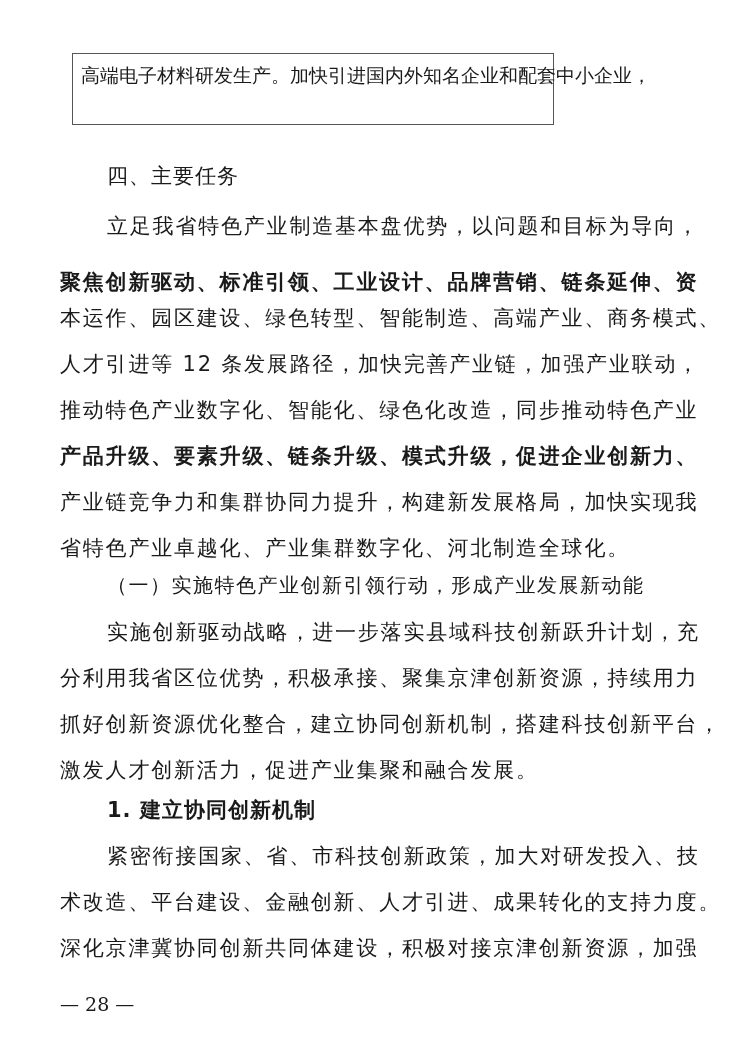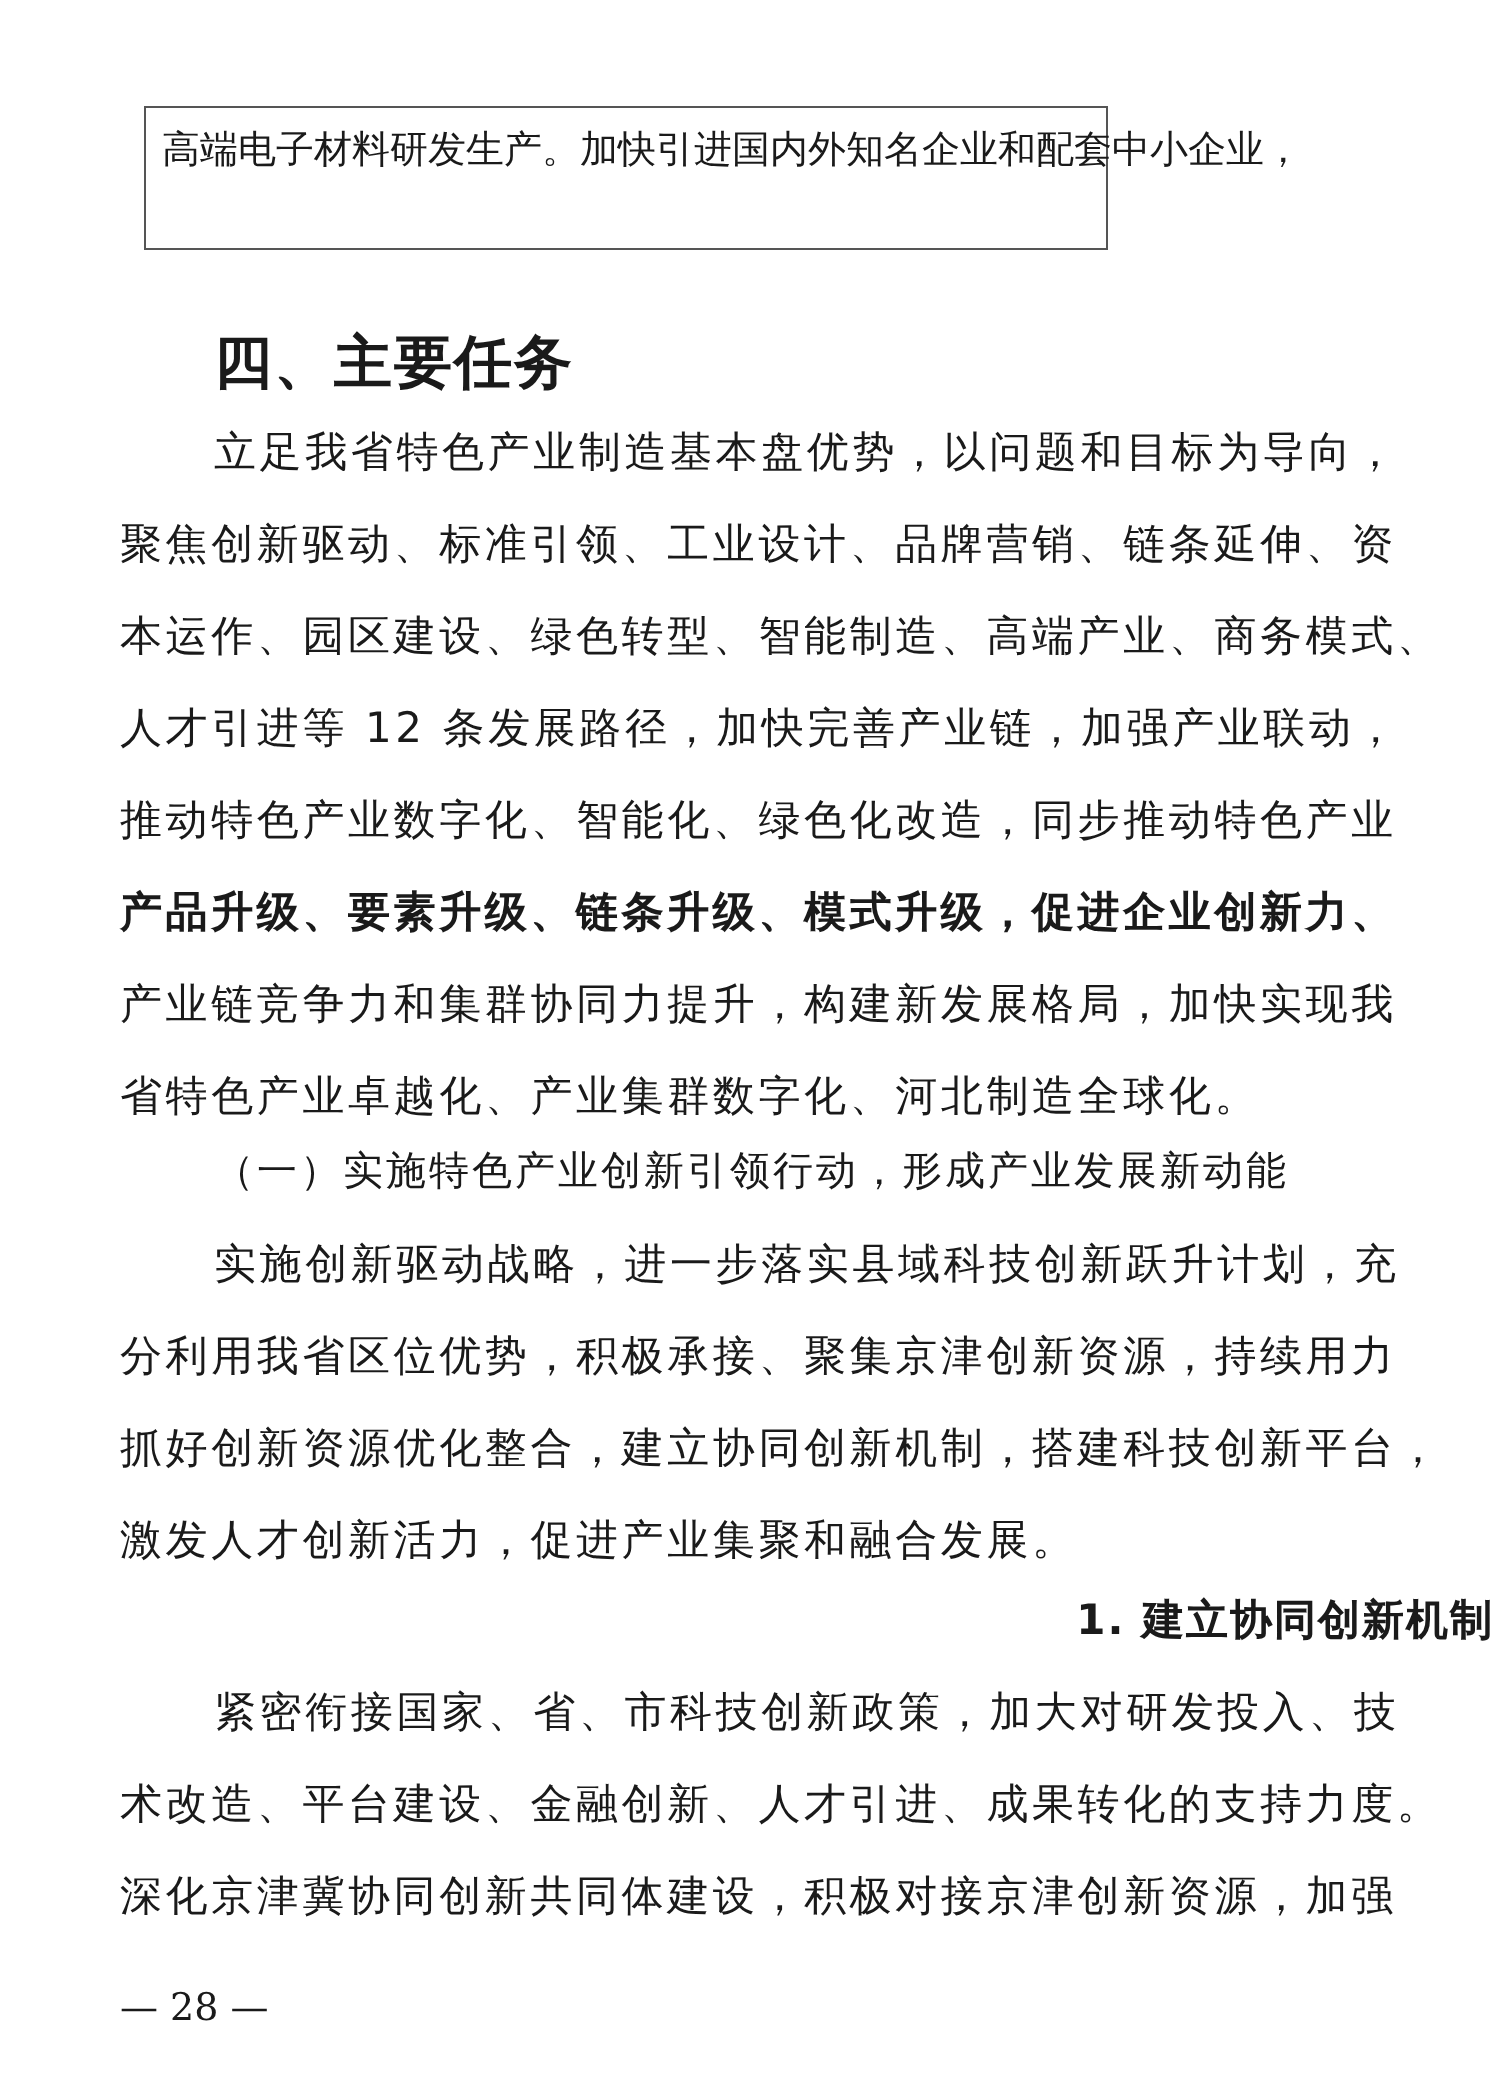--- a/index.html
+++ b/index.html
@@ -14,39 +14,39 @@
       padding: 5px 8px 0 8px;
       font-size: 19px; line-height: 33px;
       font-family: "DejaVu Sans", "Liberation Sans", sans-serif;
     }
     .boxed div { white-space: nowrap; }
     .line {
       position: absolute; left: 60px; width: 640px;
       font-size: 21px; white-space: nowrap; letter-spacing: 1.8px;
       font-family: "DejaVu Sans", "Liberation Sans", sans-serif;
     }
-    .h1 { font-weight: bold; font-size: 29px; letter-spacing: 1px; font-family: "DejaVu Sans", "Liberation Sans", sans-serif; }
+    .h1 { font-weight: normal; font-size: 21px; letter-spacing: 1px; font-family: "DejaVu Sans", "Liberation Sans", sans-serif; }
     .h2 { font-size: 20px; letter-spacing: 1.5px; }
-    .h3 { font-weight: bold; font-size: 21px; letter-spacing: 1px; text-align: right; }
+    .h3 { font-weight: bold; font-size: 21px; letter-spacing: 1px; }
     .page-num {
       position: absolute; left: 60px; top: 993px; font-size: 19px;
       font-family: "DejaVu Serif", "Liberation Serif", serif;
     }
   </style>
 </head>
 <body>
 
 <div class="boxed">
   <div>高端电子材料研发生产。加快引进国内外知名企业和配套中小企业，</div>
 </div>
 
 <div class="line h1" style="left:107px; top:162px;">四、主要任务</div>
 
 <div class="line" style="left:107px; top:212px;">立足我省特色产业制造基本盘优势，以问题和目标为导向，</div>
-<div class="line" style="top:258px;">聚焦创新驱动、标准引领、工业设计、品牌营销、链条延伸、资</div>
+<div class="line" style="top:268px;font-weight:bold;">聚焦创新驱动、标准引领、工业设计、品牌营销、链条延伸、资</div>
 <div class="line" style="top:304px;">本运作、园区建设、绿色转型、智能制造、高端产业、商务模式、</div>
 <div class="line" style="top:350px;">人才引进等 12 条发展路径，加快完善产业链，加强产业联动，</div>
 <div class="line" style="top:396px;">推动特色产业数字化、智能化、绿色化改造，同步推动特色产业</div>
 <div class="line" style="top:442px;font-weight:bold;">产品升级、要素升级、链条升级、模式升级，促进企业创新力、</div>
 <div class="line" style="top:488px;">产业链竞争力和集群协同力提升，构建新发展格局，加快实现我</div>
 <div class="line" style="top:534px;">省特色产业卓越化、产业集群数字化、河北制造全球化。</div>
 
 <div class="line h2" style="left:107px; top:572px;">（一）实施特色产业创新引领行动，形成产业发展新动能</div>
 
 <div class="line" style="left:107px; top:618px;">实施创新驱动战略，进一步落实县域科技创新跃升计划，充</div>

